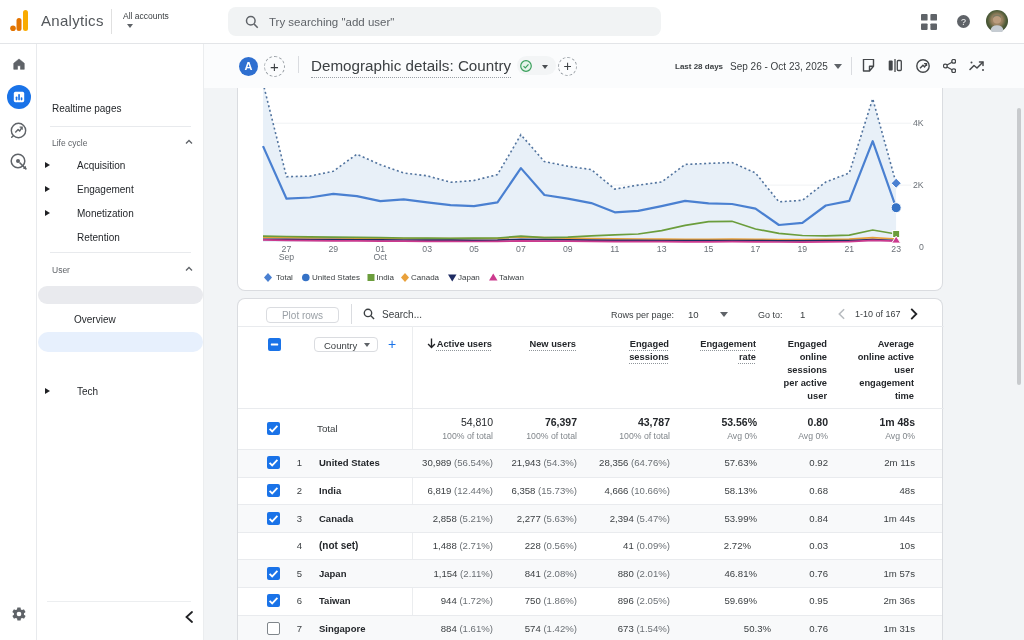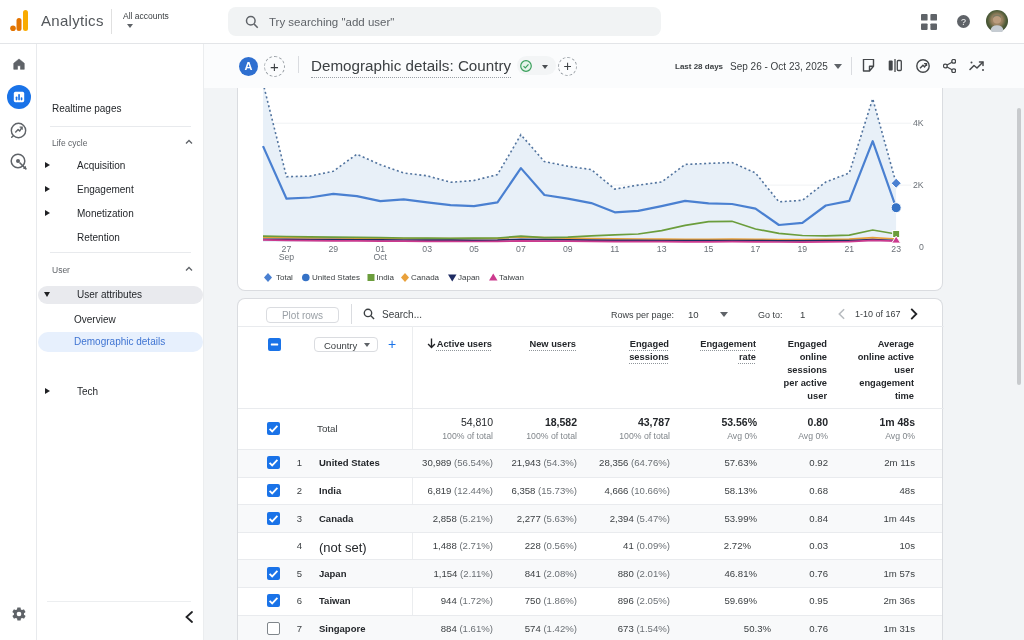--- a/index.html
+++ b/index.html
@@ -168,31 +168,24 @@
         <span class="t">Retention</span>
       </div>
     <div style="position:absolute;left:13px;top:208px;width:141px;border-top:1px solid #e8eaed"></div>
     <div class="navhead" style="top:221px">
         <span style="position:absolute;left:15px">User</span>
       <svg class="carup" style="left:148px;top:0px" viewBox="0 0 8 8">
           <path d="M1 5.5 L4 2.5 L7 5.5" fill="none" stroke="#5f6368" stroke-width="1.3"></path>
         </svg>
     </div>
     <div class="pill" style="top:242px;background:#e9eaee"></div>
-    <div class="nav" style="top:240px">
-        <span class="tri-d" style="left:7px;top:8px"></span>
-        <span class="t">User attributes</span>
-      </div>
     <div class="nav" style="top:265px">
         <span class="t2">Overview</span>
       </div>
     <div class="pill" style="top:288px;height:20px;border-radius:10px;background:#e7f0fd"></div>
-    <div class="nav" style="top:287px;color:#3f74d2">
-        <span class="t2">Demographic details</span>
-      </div>
     <div class="nav" style="top:337px">
         <span class="tri-r" style="left:8px;top:7px"></span>
         <span class="t">Tech</span>
       </div>
     <div style="position:absolute;left:10px;top:557px;width:144px;border-top:1px solid #eceef0"></div>
     <svg class="z" style="left:147px;top:567px" width="10" height="12" viewBox="0 0 10 12">
       <path d="M8 1 L2.5 6 L8 11" fill="none" stroke="#202124" stroke-width="1.8" stroke-linecap="round"></path>
     </svg>
   </div>
 
@@ -329,21 +322,21 @@
 
   <div id="rows">
       <div class="cb on" style="left:267px;top:422px">
         <svg width="13" height="13" viewBox="0 0 13 13">
           <path d="M2.6 6.8 L5.2 9.4 L10.4 3.9" fill="none" stroke="#fff" stroke-width="1.8"></path>
         </svg>
       </div>
       <div style="position:absolute;left:317px;top:423px;font-size:9.8px;color:#3c4043">Total</div>
       <div class="cell" style="top:416px;right:531px;font-size:10.5px;font-weight:400;color:#24272b">54,810</div>
       <div class="sub" style="top:431px;right:531px">100% of total</div>
-      <div class="cell" style="top:416px;right:447px;font-size:10.5px;font-weight:700;color:#24272b">18,582</div>
+      <div class="cell" style="top:416px;right:447px;font-size:10.5px;font-weight:700;color:#24272b">76,397</div>
       <div class="sub" style="top:431px;right:447px">100% of total</div>
       <div class="cell" style="top:416px;right:354px;font-size:10.5px;font-weight:700;color:#24272b">43,787</div>
       <div class="sub" style="top:431px;right:354px">100% of total</div>
       <div class="cell" style="top:416px;right:267px;font-size:10.5px;font-weight:700;color:#24272b">53.56%</div>
       <div class="sub" style="top:431px;right:267px">Avg 0%</div>
       <div class="cell" style="top:416px;right:196px;font-size:10.5px;font-weight:700;color:#24272b">0.80</div>
       <div class="sub" style="top:431px;right:196px">Avg 0%</div>
       <div class="cell" style="top:416px;right:109px;font-size:10.5px;font-weight:700;color:#24272b">1m 48s</div>
       <div class="sub" style="top:431px;right:109px">Avg 0%</div>
       <div style="position:absolute;left:238px;top:449.0px;width:704px;height:27.6px;background:#f8f9fa"></div>
@@ -385,21 +378,21 @@
       <div style="position:absolute;left:288px;top:512.5px;width:14px;text-align:right;font-size:9.5px;color:#3c4043">3</div>
       <div style="position:absolute;left:319px;top:512.5px;font-size:9.5px;font-weight:700;color:#24272b">Canada</div>
       <div class="cell" style="top:512.5px;right:531px">2,858 <span class="pct">(5.21%)</span></div>
       <div class="cell" style="top:512.5px;right:447px">2,277 <span class="pct">(5.63%)</span></div>
       <div class="cell" style="top:512.5px;right:354px">2,394 <span class="pct">(5.47%)</span></div>
       <div class="cell" style="top:512.5px;right:267px">53.99%</div>
       <div class="cell" style="top:512.5px;right:196px">0.84</div>
       <div class="cell" style="top:512.5px;right:109px">1m 44s</div>
       <div style="position:absolute;left:238px;top:531.8px;width:704px;border-top:1px solid #e9ebee"></div>
       <div style="position:absolute;left:288px;top:540.1px;width:14px;text-align:right;font-size:9.5px;color:#3c4043">4</div>
-      <div style="position:absolute;left:319px;top:540.1px;font-size:13px;font-weight:400;color:#24272b">(not set)</div>
+      <div style="position:absolute;left:319px;top:540.1px;font-size:10px;font-weight:700;color:#24272b">(not set)</div>
       <div class="cell" style="top:540.1px;right:531px">1,488 <span class="pct">(2.71%)</span></div>
       <div class="cell" style="top:540.1px;right:447px">228 <span class="pct">(0.56%)</span></div>
       <div class="cell" style="top:540.1px;right:354px">41 <span class="pct">(0.09%)</span></div>
       <div class="cell" style="top:540.1px;right:273px">2.72%</div>
       <div class="cell" style="top:540.1px;right:196px">0.03</div>
       <div class="cell" style="top:540.1px;right:109px">10s</div>
       <div style="position:absolute;left:238px;top:559.4px;width:704px;height:27.6px;background:#f8f9fa"></div>
       <div style="position:absolute;left:238px;top:559.4px;width:704px;border-top:1px solid #e9ebee"></div>
       <div class="cb on" style="left:267px;top:566.7px">
         <svg width="13" height="13" viewBox="0 0 13 13">

